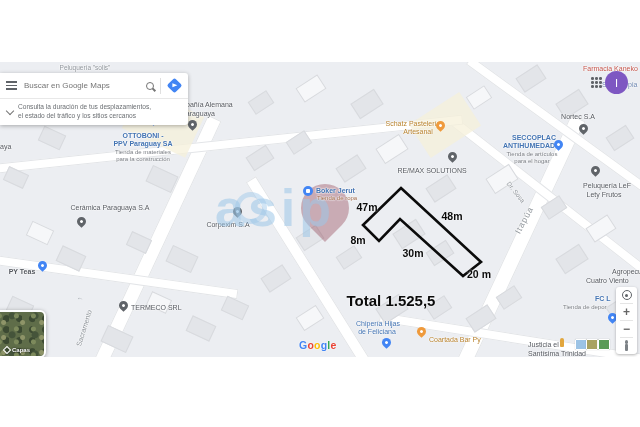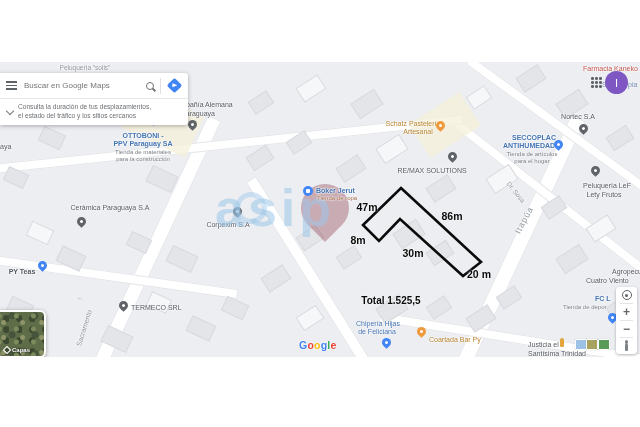--- a/index.html
+++ b/index.html
@@ -272,25 +272,25 @@
     <span class="pin" style="left:382px;top:276px;background:#4285f4;">
         <i></i>
       </span>
 
     <div id="glogo"><span style="color:#4285F4;">G</span><span style="color:#EA4335;">o</span><span style="color:#FBBC05;">o</span><span style="color:#4285F4;">g</span><span style="color:#34A853;">l</span><span style="color:#EA4335;">e</span></div>
 
     <svg id="polySvg" width="640" height="295" viewBox="0 0 640 295">
       <polygon points="401,126 481,200 463,214 400,157 379,179 363,163" fill="none" stroke="#0b0b0b" stroke-width="2.6" stroke-linejoin="miter"></polygon>
     </svg>
     <div class="meas" style="left:367px;top:145px;z-index:5;">47m</div>
-    <div class="meas" style="left:452px;top:154px;z-index:5;">86m</div>
+    <div class="meas" style="left:452px;top:154px;z-index:5;">48m</div>
     <div class="meas" style="left:358px;top:178px;z-index:5;">8m</div>
     <div class="meas" style="left:413px;top:191px;z-index:5;">30m</div>
     <div class="meas" style="left:479px;top:212px;z-index:5;">20 m</div>
-    <div class="meas" style="left:391px;top:238px;font-size:10px;z-index:5;">Total 1.525,5</div>
+    <div class="meas" style="left:391px;top:238px;font-size:15px;z-index:5;">Total 1.525,5</div>
 
     <div id="searchCard">
       <div id="searchRow">
         <div id="burger">
             <span></span>
             <span></span>
             <span></span>
           </div>
         <input id="searchInput" placeholder="Buscar en Google Maps" style="">
         <div id="magnifier">

